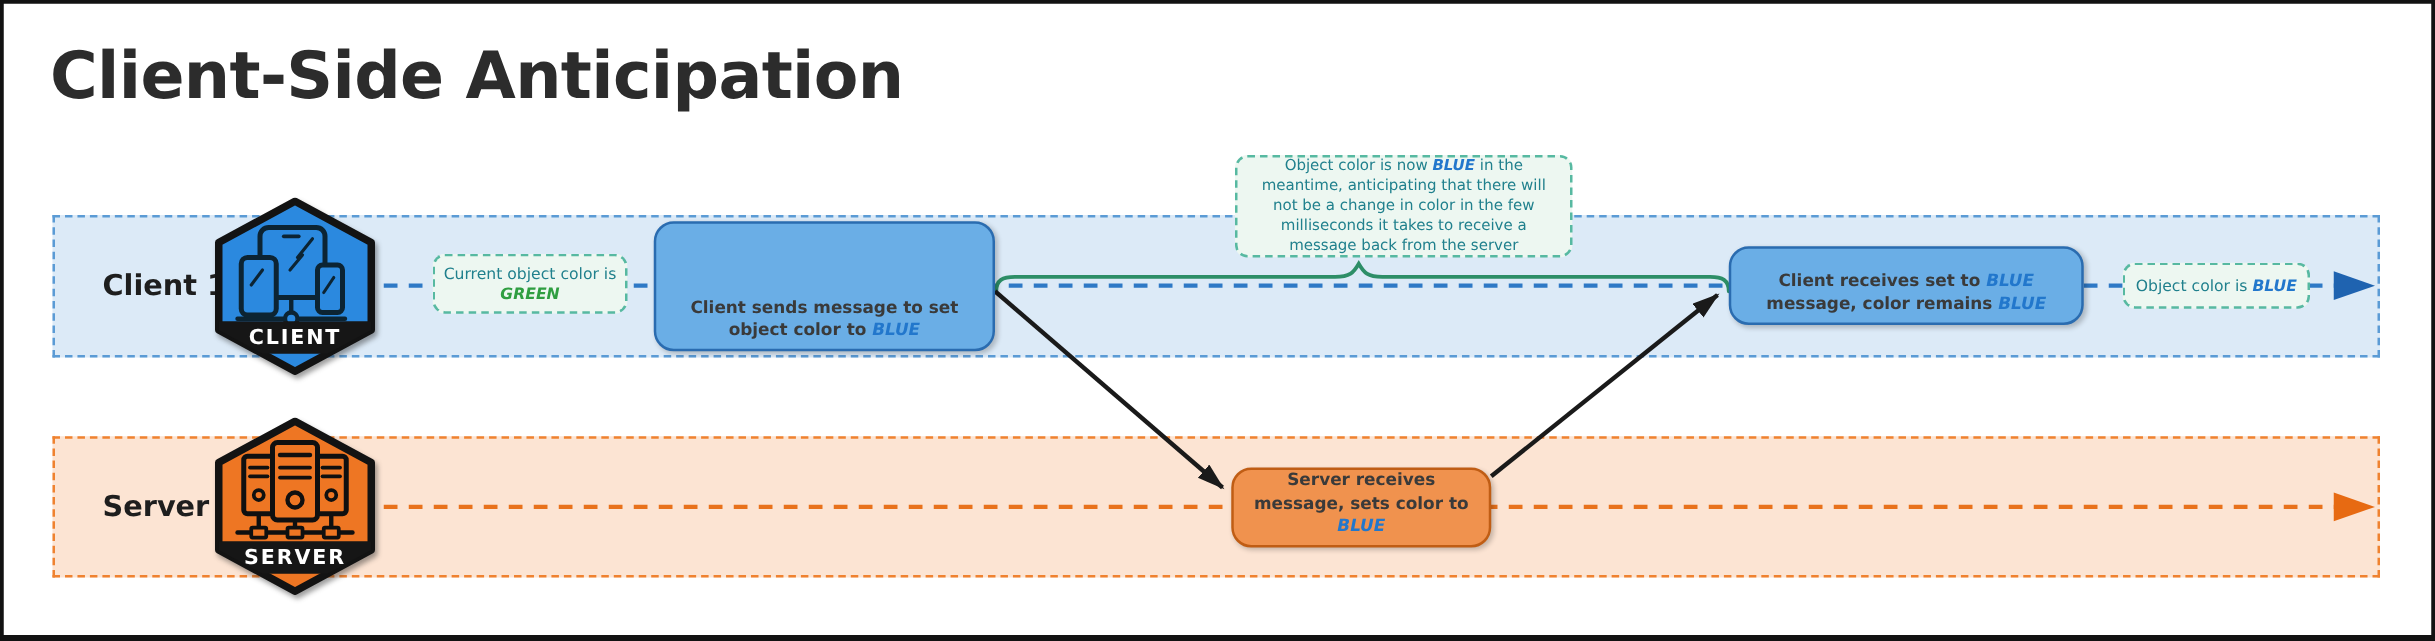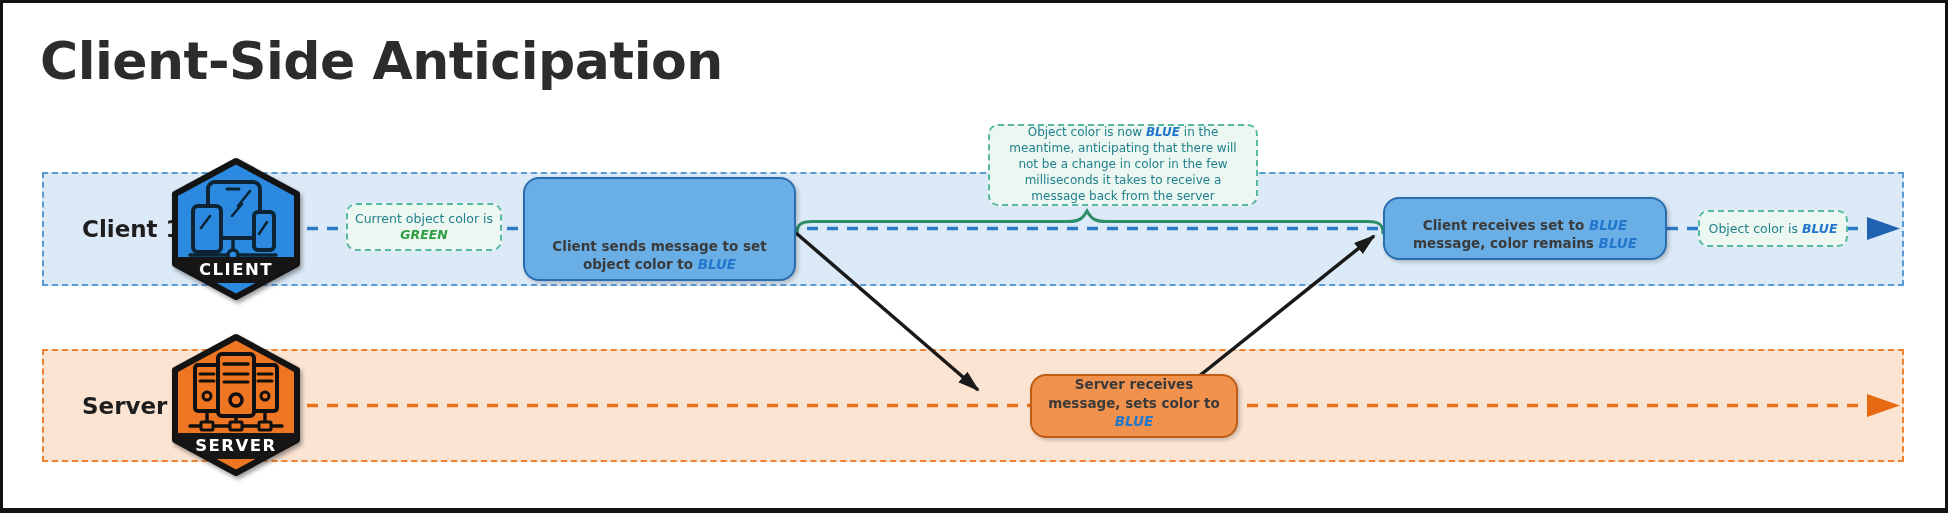--- a/index.html
+++ b/index.html
@@ -31,21 +31,21 @@
   .note-start { left:343px; top:200px; width:156px; height:48px; font-size:12.5px; line-height:1.3; padding:2px 6px; }
   .note-callout { left:985px; top:121px; width:270px; height:82px; font-size:12px; line-height:1.32; padding:4px 10px; }
   .note-end { left:1695px; top:207px; width:150px; height:37px; font-size:12.5px; white-space:nowrap; }
   .proc {
     position:absolute; z-index:4; box-sizing:border-box; border-radius:16px;
     display:flex; flex-direction:column; justify-content:flex-end; text-align:center;
     color:#3a3a3a; font-weight:700; font-size:13.5px; line-height:1.35;
     box-shadow:2px 2px 4px rgba(0,0,0,0.22); padding:6px 10px;gap:28px;
   }
   .proc-blue { background:#6aaee6; border:2.5px solid #2a6cb0; }
-  .proc-orange { background:#f0924e; border:2.5px solid #c05d14;margin-left:45px; }
+  .proc-orange { background:#f0924e; border:2.5px solid #c05d14; }
   .box-send { left:520px; top:174px; width:273px; height:104px; }
   .box-receive { left:1380px; top:194px; width:284px; height:63px; }
   .box-server { left:982px; top:371px; width:208px; height:64px; }
   .box-send .p2 { margin-top:14px; }
   .hl { font-style:italic; font-weight:700; }
   .hl-blue { color:#2277cc; }
   .hl-green { color:#2f9e41; }
 </style>
 </head>
 <body>

